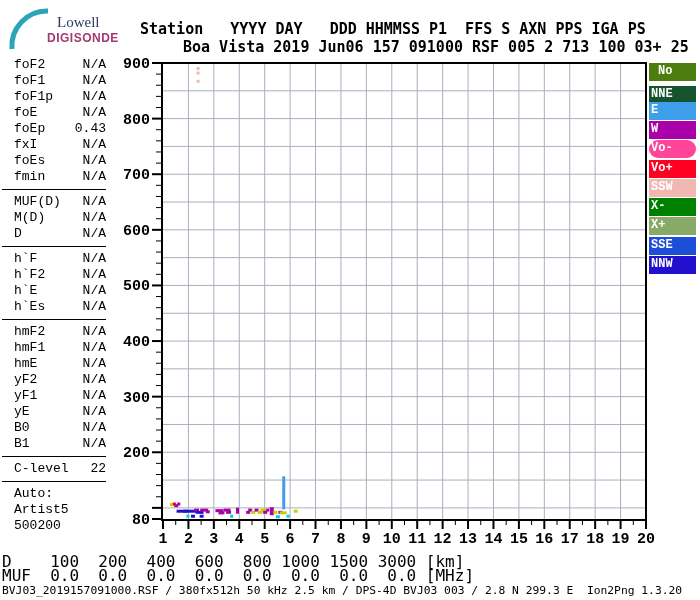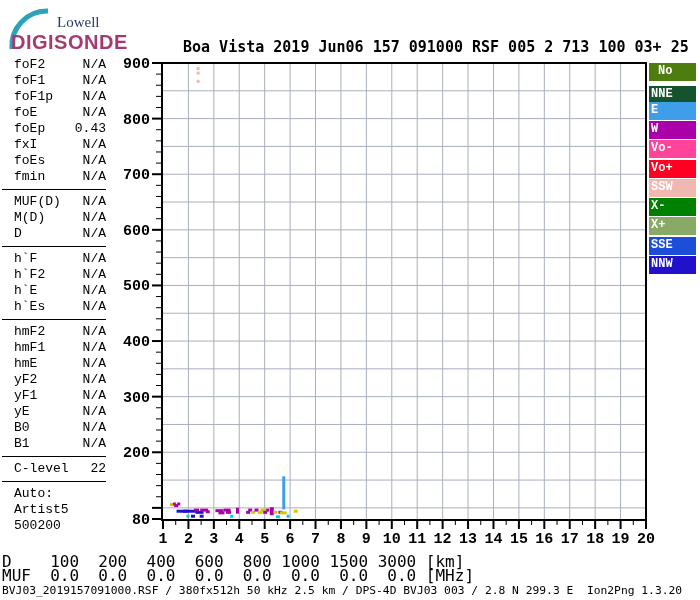--- a/index.html
+++ b/index.html
@@ -6,21 +6,21 @@
   .page{position:relative;width:700px;height:600px;background:#ffffff;overflow:hidden;
         font-family:"Liberation Mono","DejaVu Sans Mono",monospace;color:#000;}
   pre{margin:0;white-space:pre;}
 
   
   .logo{position:absolute;left:4px;top:4px;width:132px;height:52px;}
   .logo svg{position:absolute;left:0;top:0;}
   .logo .lowell{position:absolute;left:53px;top:10px;font-family:"Liberation Serif",serif;
                 font-size:15px;color:#2B3A67;}
   .logo .digisonde{position:absolute;left:7px;top:27px;font-family:"Liberation Sans",sans-serif;
-                font-size:20px;font-weight:bold;letter-spacing:.5px;color:#A43A70;}
+                font-size:12px;font-weight:bold;letter-spacing:.5px;color:#A43A70;padding-left:36px;}
 
   
   .hdr{position:absolute;left:140px;font-weight:bold;font-size:15px;line-height:18px;}
   #hdr1{top:20px;} #hdr2{top:38px;padding-left:43px;}
 
   
   #panel{position:absolute;left:2px;top:57px;width:104px;font-size:13px;}
   .prow{display:flex;justify-content:space-between;height:16px;line-height:16px;margin-left:12px;}
   .pdiv{border-top:1px solid #000;margin:4px 0 4px 0;width:104px;}
 
@@ -43,20 +43,21 @@
 <div class="page">
 
   <div class="logo">
     <svg width="120" height="52">
       <path d="M 44 7 A 35 35 0 0 0 8 45" fill="none" stroke="#2BA3B8" stroke-width="5"></path>
     </svg>
     <span class="lowell">Lowell</span>
     <span class="digisonde">DIGISONDE</span>
   </div>
 
+  <pre class="hdr" id="hdr1">Station   YYYY DAY   DDD HHMMSS P1  FFS S AXN PPS IGA PS</pre>
   <pre class="hdr" id="hdr2">Boa Vista 2019 Jun06 157 091000 RSF 005 2 713 100 03+ 25</pre>
 
   <div id="panel">
       <div class="prow">
         <span>foF2</span>
         <span>N/A</span>
       </div>
       <div class="prow">
         <span>foF1</span>
         <span>N/A</span>
@@ -365,21 +366,21 @@
         <text x="620.578947368421" y="543" text-anchor="middle" font-family="&quot;Liberation Mono&quot;,&quot;DejaVu Sans Mono&quot;,monospace" font-size="15px" font-weight="bold" fill="#000">19</text>
         <text x="646" y="543" text-anchor="middle" font-family="&quot;Liberation Mono&quot;,&quot;DejaVu Sans Mono&quot;,monospace" font-size="15px" font-weight="bold" fill="#000">20</text>
       </g>
     </svg>
 
   <div id="legend">
       <div class="litem" style="top: 0px; background: #4d7c0f; padding-left: 9px;">No Val</div>
       <div class="litem" style="top: 23px; background: #14532d;">NNE</div>
       <div class="litem" style="top: 38.6px; background: rgb(62, 158, 234);">E</div>
       <div class="litem" style="top: 57.9px; background: rgb(170, 0, 170);">W</div>
-      <div class="litem" style="top: 77.2px; background: rgb(255, 68, 153);">Vo-</div>
+      <div class="litem" style="top: 77.2px; background: rgb(255, 68, 153); border-radius: 9px;">Vo-</div>
       <div class="litem" style="top: 96.5px; background: rgb(255, 0, 34);">Vo+</div>
       <div class="litem" style="top: 115.8px; background: rgb(240, 184, 176);">SSW</div>
       <div class="litem" style="top: 135.1px; background: rgb(0, 128, 0);">X-</div>
       <div class="litem" style="top: 154.4px; background: rgb(136, 170, 102);">X+</div>
       <div class="litem" style="top: 173.7px; background: #1d4ed8;">SSE</div>
       <div class="litem" style="top: 193px; background: rgb(34, 17, 204);">NNW</div>
     </div>
 
   <pre class="brow" id="drow">D    100  200  400  600  800 1000 1500 3000 [km]</pre>
   <pre class="brow" id="mufrow">MUF  0.0  0.0  0.0  0.0  0.0  0.0  0.0  0.0 [MHz]</pre>

